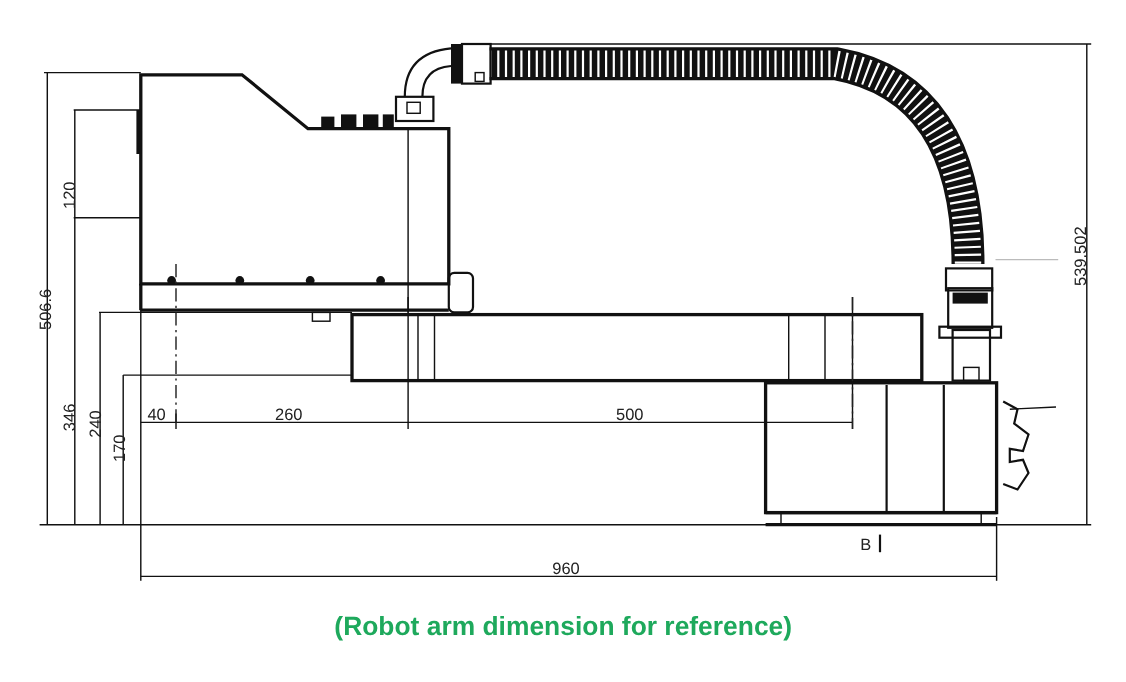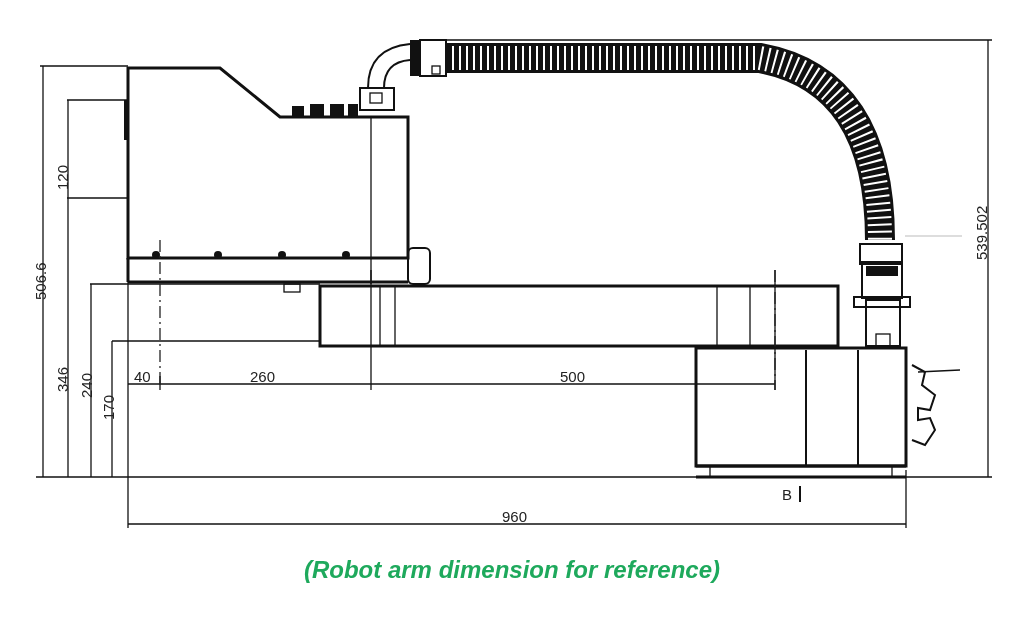--- a/index.html
+++ b/index.html
@@ -4,21 +4,21 @@
 <style>
   html, body { margin: 0; padding: 0; background: #ffffff; }
   body { width: 1024px; height: 620px; overflow: hidden; position: relative; font-family: "DejaVu Sans", sans-serif; }
   #drawing { position: absolute; left: 0; top: 0; width: 1024px; height: 620px; }
   .ln { stroke: #111; fill: none; }
   .thick { stroke-width: 3; }
   .med { stroke-width: 2; }
   .thin { stroke-width: 1.3; }
   .dash { stroke: #222; stroke-width: 1.3; stroke-dasharray: 12 4 2 4; fill: none; }
   .dim-text { font-family: "Liberation Sans", sans-serif; font-size: 15px; fill: #222; }
-  .caption { position: absolute; left: 0; width: 1024px; top: 556px; text-align: center; font-family: "Liberation Sans", sans-serif; font-size: 24px; font-weight: bold; color: #1ea95c; font-style: italic; }
+  .caption { position: absolute; left: 0; width: 1024px; top: 556px; text-align: center; font-family: "Liberation Sans", sans-serif; font-size: 24px; font-weight: bold; color: #1ea95c; }
 </style>
 </head>
 <body>
 
 <svg id="drawing" viewBox="0 0 1024 620" xmlns="http://www.w3.org/2000/svg">
 
   <g>
 
     <line class="ln thin" x1="40" y1="66" x2="128" y2="66"></line>
     <line class="ln thin" x1="43" y1="66" x2="43" y2="477"></line>

